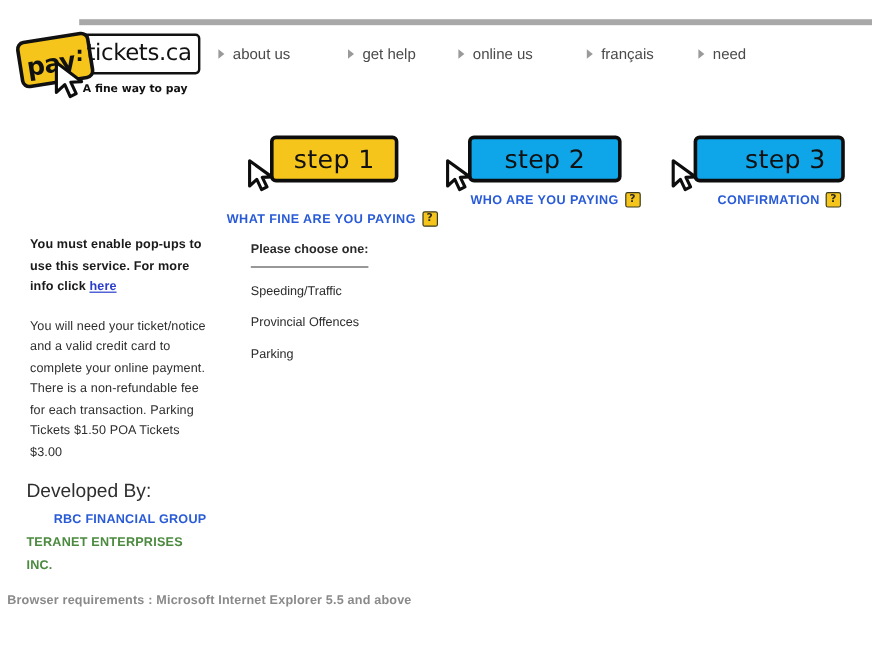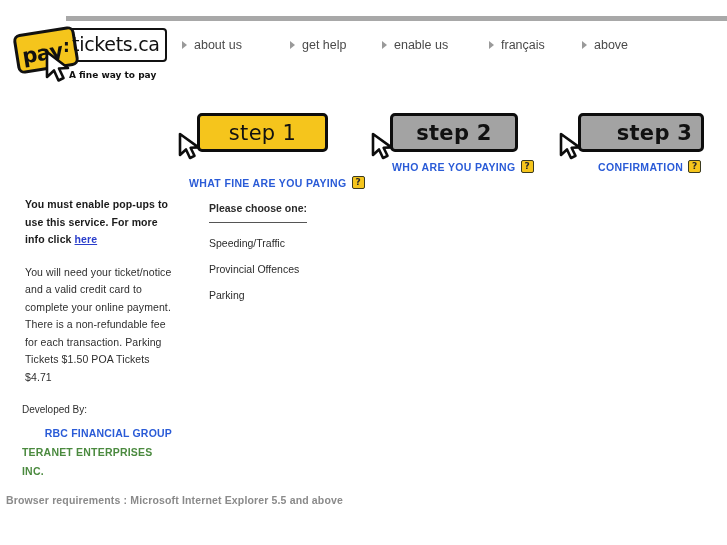--- a/index.html
+++ b/index.html
@@ -117,21 +117,21 @@
     position: relative;
     height: 39px;
     border: 3px solid #0d0d0d;
     border-radius: 5px;
     display: flex;
     align-items: center;
     justify-content: center;
     cursor: pointer;
   }
   .step-btn.active { background: #f5c51c; }
-  .step-btn.inactive { background: #a3a3a3; font-weight: bold; }
+  .step-btn.inactive { background: #0ea5e9; }
   .step-btn-label {
     font-family: "DejaVu Sans", sans-serif;
     font-size: 21px;
     color: #111111;
     letter-spacing: 0.3px;
   }
   .step-cursor { position: absolute; left: -22px; top: 16px; }
   .step-caption {
     position: absolute;
     top: 47px;
@@ -180,21 +180,21 @@
     letter-spacing: 0.1px;
   }
   .sb-p.thin { font-weight: normal; color: #2e2e2e; }
   .sb-link {
     color: #2a3ecb;
     text-decoration: underline;
     cursor: pointer;
   }
   .sb-devby {
     font-family: "Liberation Sans", sans-serif;
-    font-size: 10px;
+    font-size: 16px;
     color: #2e2e2e;
     line-height: 17.5px;
     margin: 7px 0 5px 0;
   }
   .sb-partner {
     font-family: "Liberation Sans", sans-serif;
     font-weight: bold;
     font-size: 10.5px;
     line-height: 19px;
     letter-spacing: 0.2px;
@@ -260,34 +260,34 @@
     <div class="nav-item" style="left:0px">
       <span class="nav-arrow"></span>
       <span class="nav-label">about us</span>
     </div>
     <div class="nav-item" style="left:108px">
       <span class="nav-arrow"></span>
       <span class="nav-label">get help</span>
     </div>
     <div class="nav-item" style="left:200px">
       <span class="nav-arrow"></span>
-      <span class="nav-label">enable us</span>
+      <span class="nav-label">online us</span>
     </div>
     <div class="nav-item" style="left:307px">
       <span class="nav-arrow"></span>
       <span class="nav-label">français</span>
     </div>
     <div class="nav-item" style="left:400px">
       <span class="nav-arrow"></span>
-      <span class="nav-label">above</span>
+      <span class="nav-label">need</span>
     </div>
   </div>
 
   <div class="step" style="left:197px;">
-    <div class="step-btn active" style="width:131px;">
+    <div class="step-btn active" style="width:107px;margin-left:28px;">
       <span class="step-btn-label">step 1</span>
       <span class="step-cursor">
         <svg width="30" height="30" viewBox="0 0 30 30">
           <path d="M2 2 L2 23 L8 17.5 L12 26 L16.5 23.8 L12.6 15.8 L20.5 15.4 Z" fill="#ffffff" stroke="#0d0d0d" stroke-width="2.6" stroke-linejoin="round"></path>
         </svg>
       </span>
     </div>
   </div>
   <div class="step-caption" style="left:189px; top:176px;">
     <span class="step-caption-text">WHAT FINE ARE YOU PAYING</span>
@@ -320,21 +320,21 @@
     </div>
   </div>
   <div class="step-caption" style="left:598px; top:160px;">
     <span class="step-caption-text">CONFIRMATION</span>
     <span class="help-badge">?</span>
   </div>
 
   <div class="sidebar">
     <p class="sb-p"><span>You must enable pop-ups to use this service. For more info click </span><span class="sb-link">here</span></p>
 
-    <p class="sb-p thin">You will need your ticket/notice and a valid credit card to complete your online payment. There is a non-refundable fee for each transaction. Parking Tickets $1.50 POA Tickets $4.71</p>
+    <p class="sb-p thin">You will need your ticket/notice and a valid credit card to complete your online payment. There is a non-refundable fee for each transaction. Parking Tickets $1.50 POA Tickets $3.00</p>
 
     <p class="sb-devby">Developed By:</p>
     <div class="sb-partner rbc">RBC FINANCIAL GROUP</div>
     <div class="sb-partner teranet">TERANET ENTERPRISES INC.</div>
   </div>
 
   <div class="choices">
     <div class="choices-title">Please choose one:</div>
     <div class="choice-item">Speeding/Traffic</div>
     <div class="choice-item">Provincial Offences</div>

